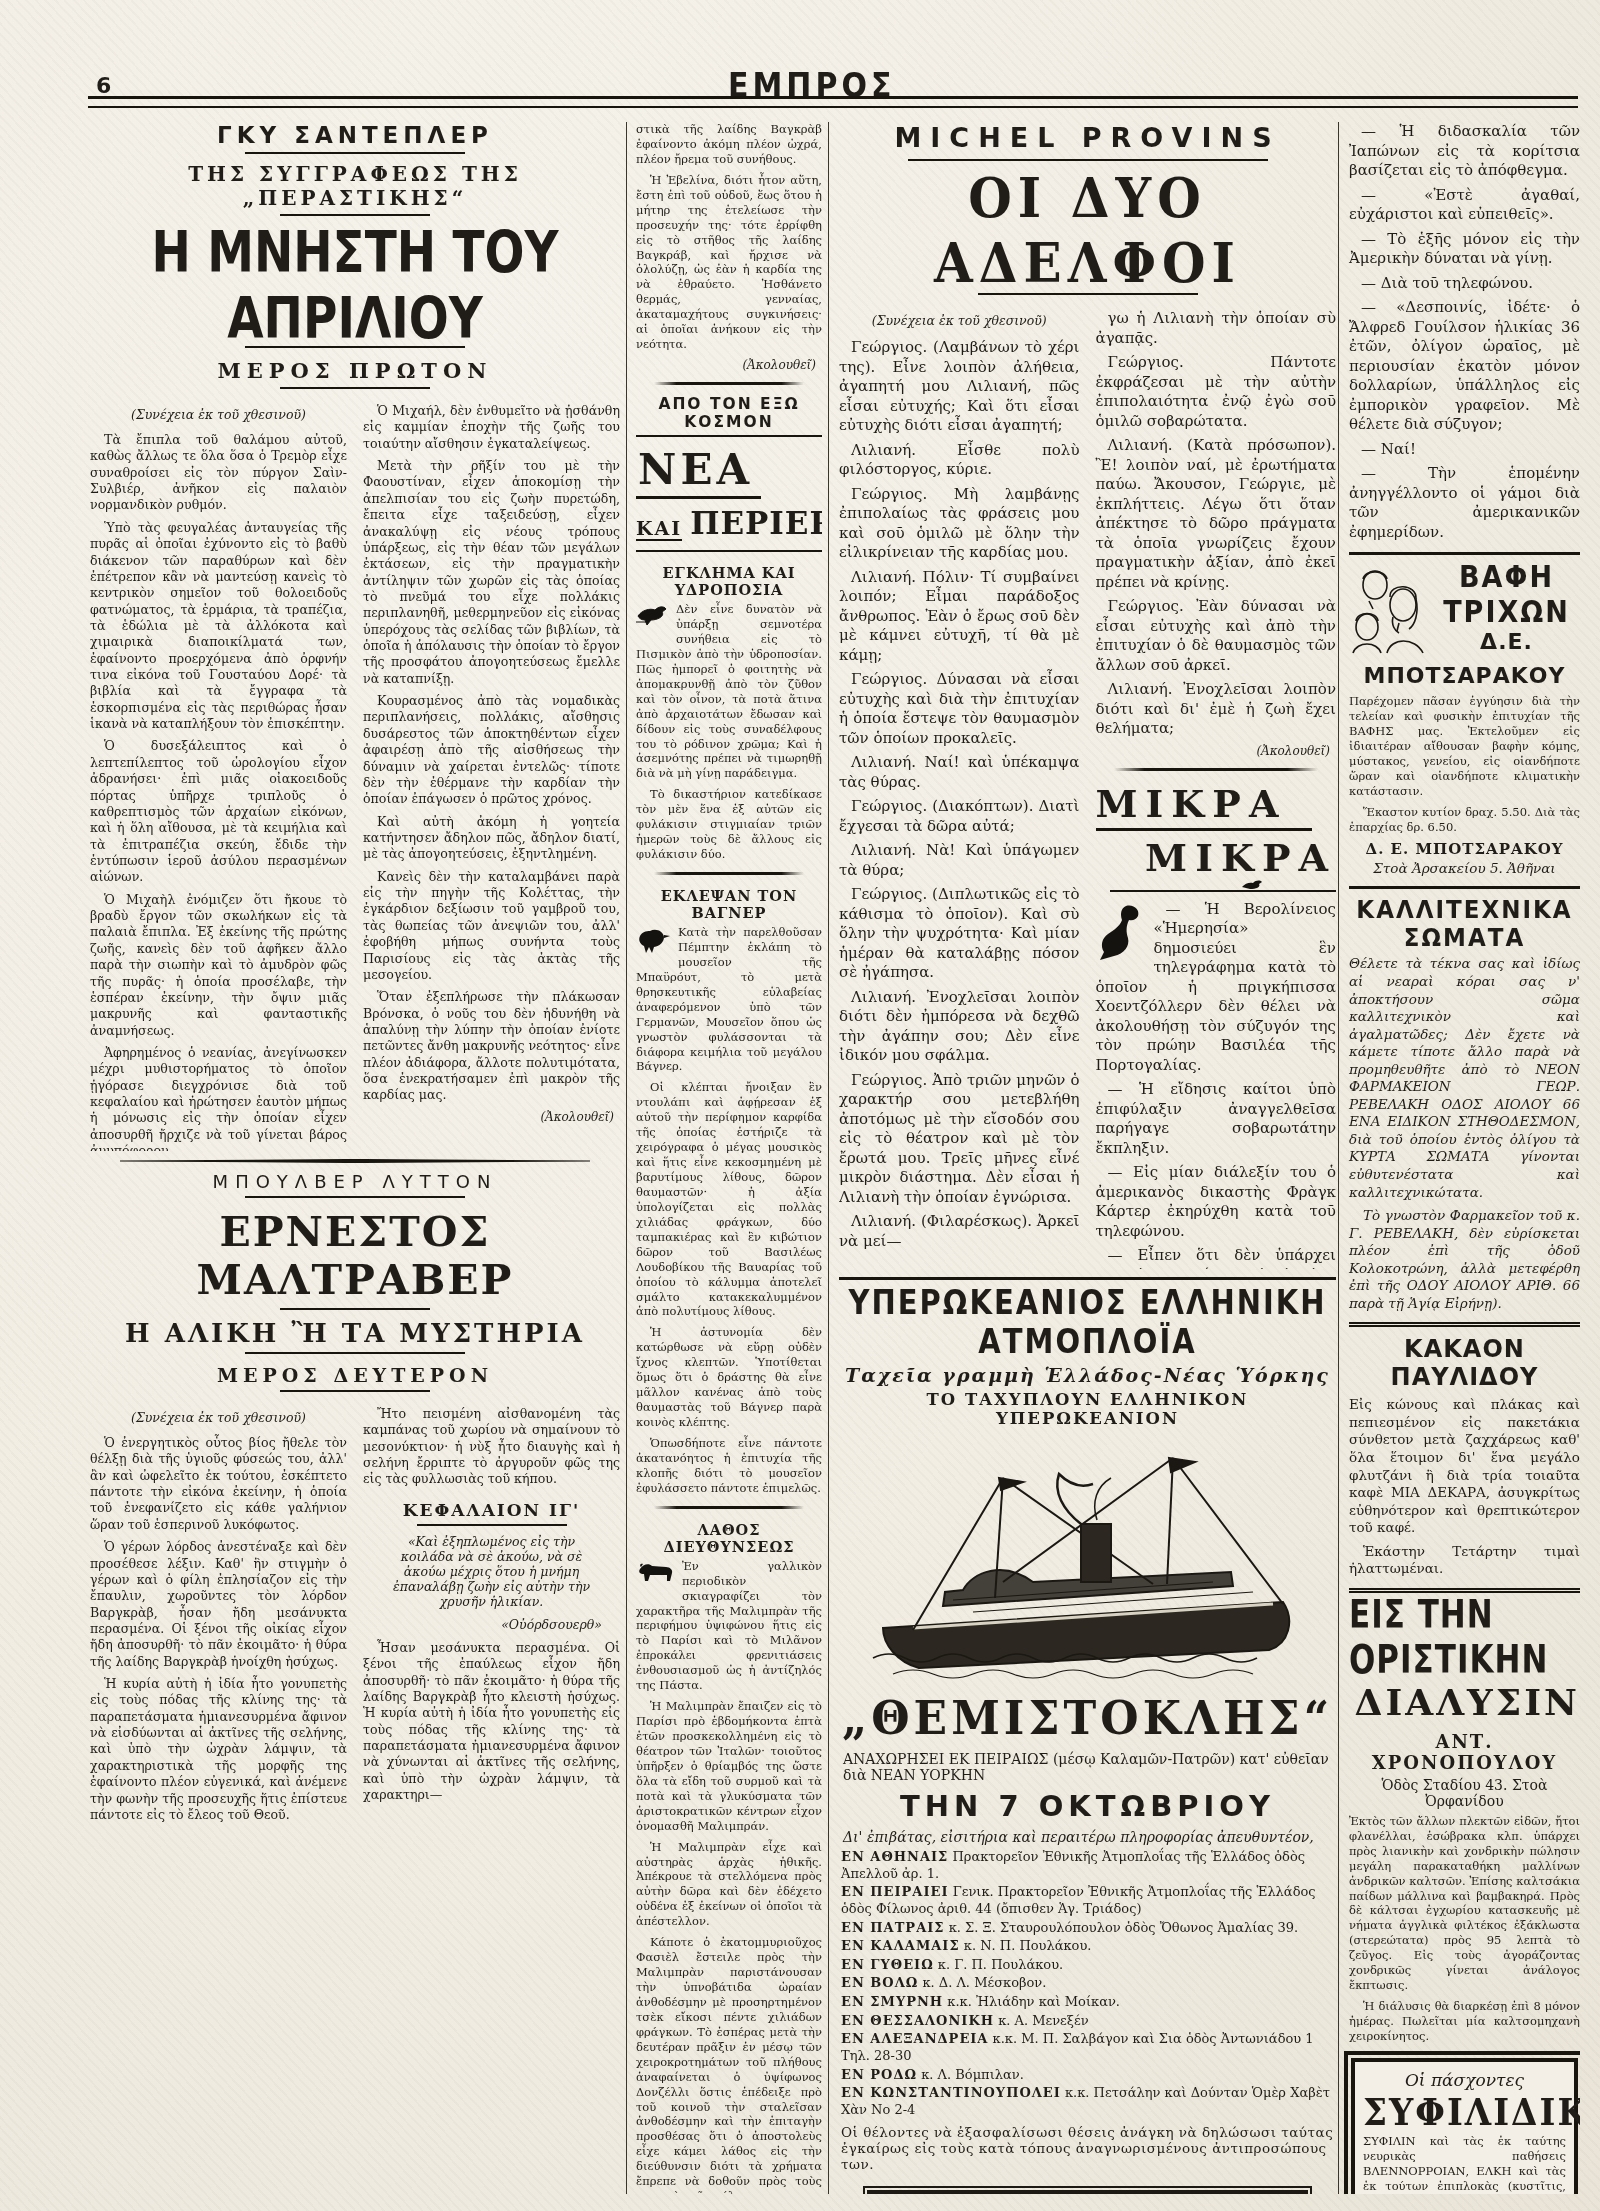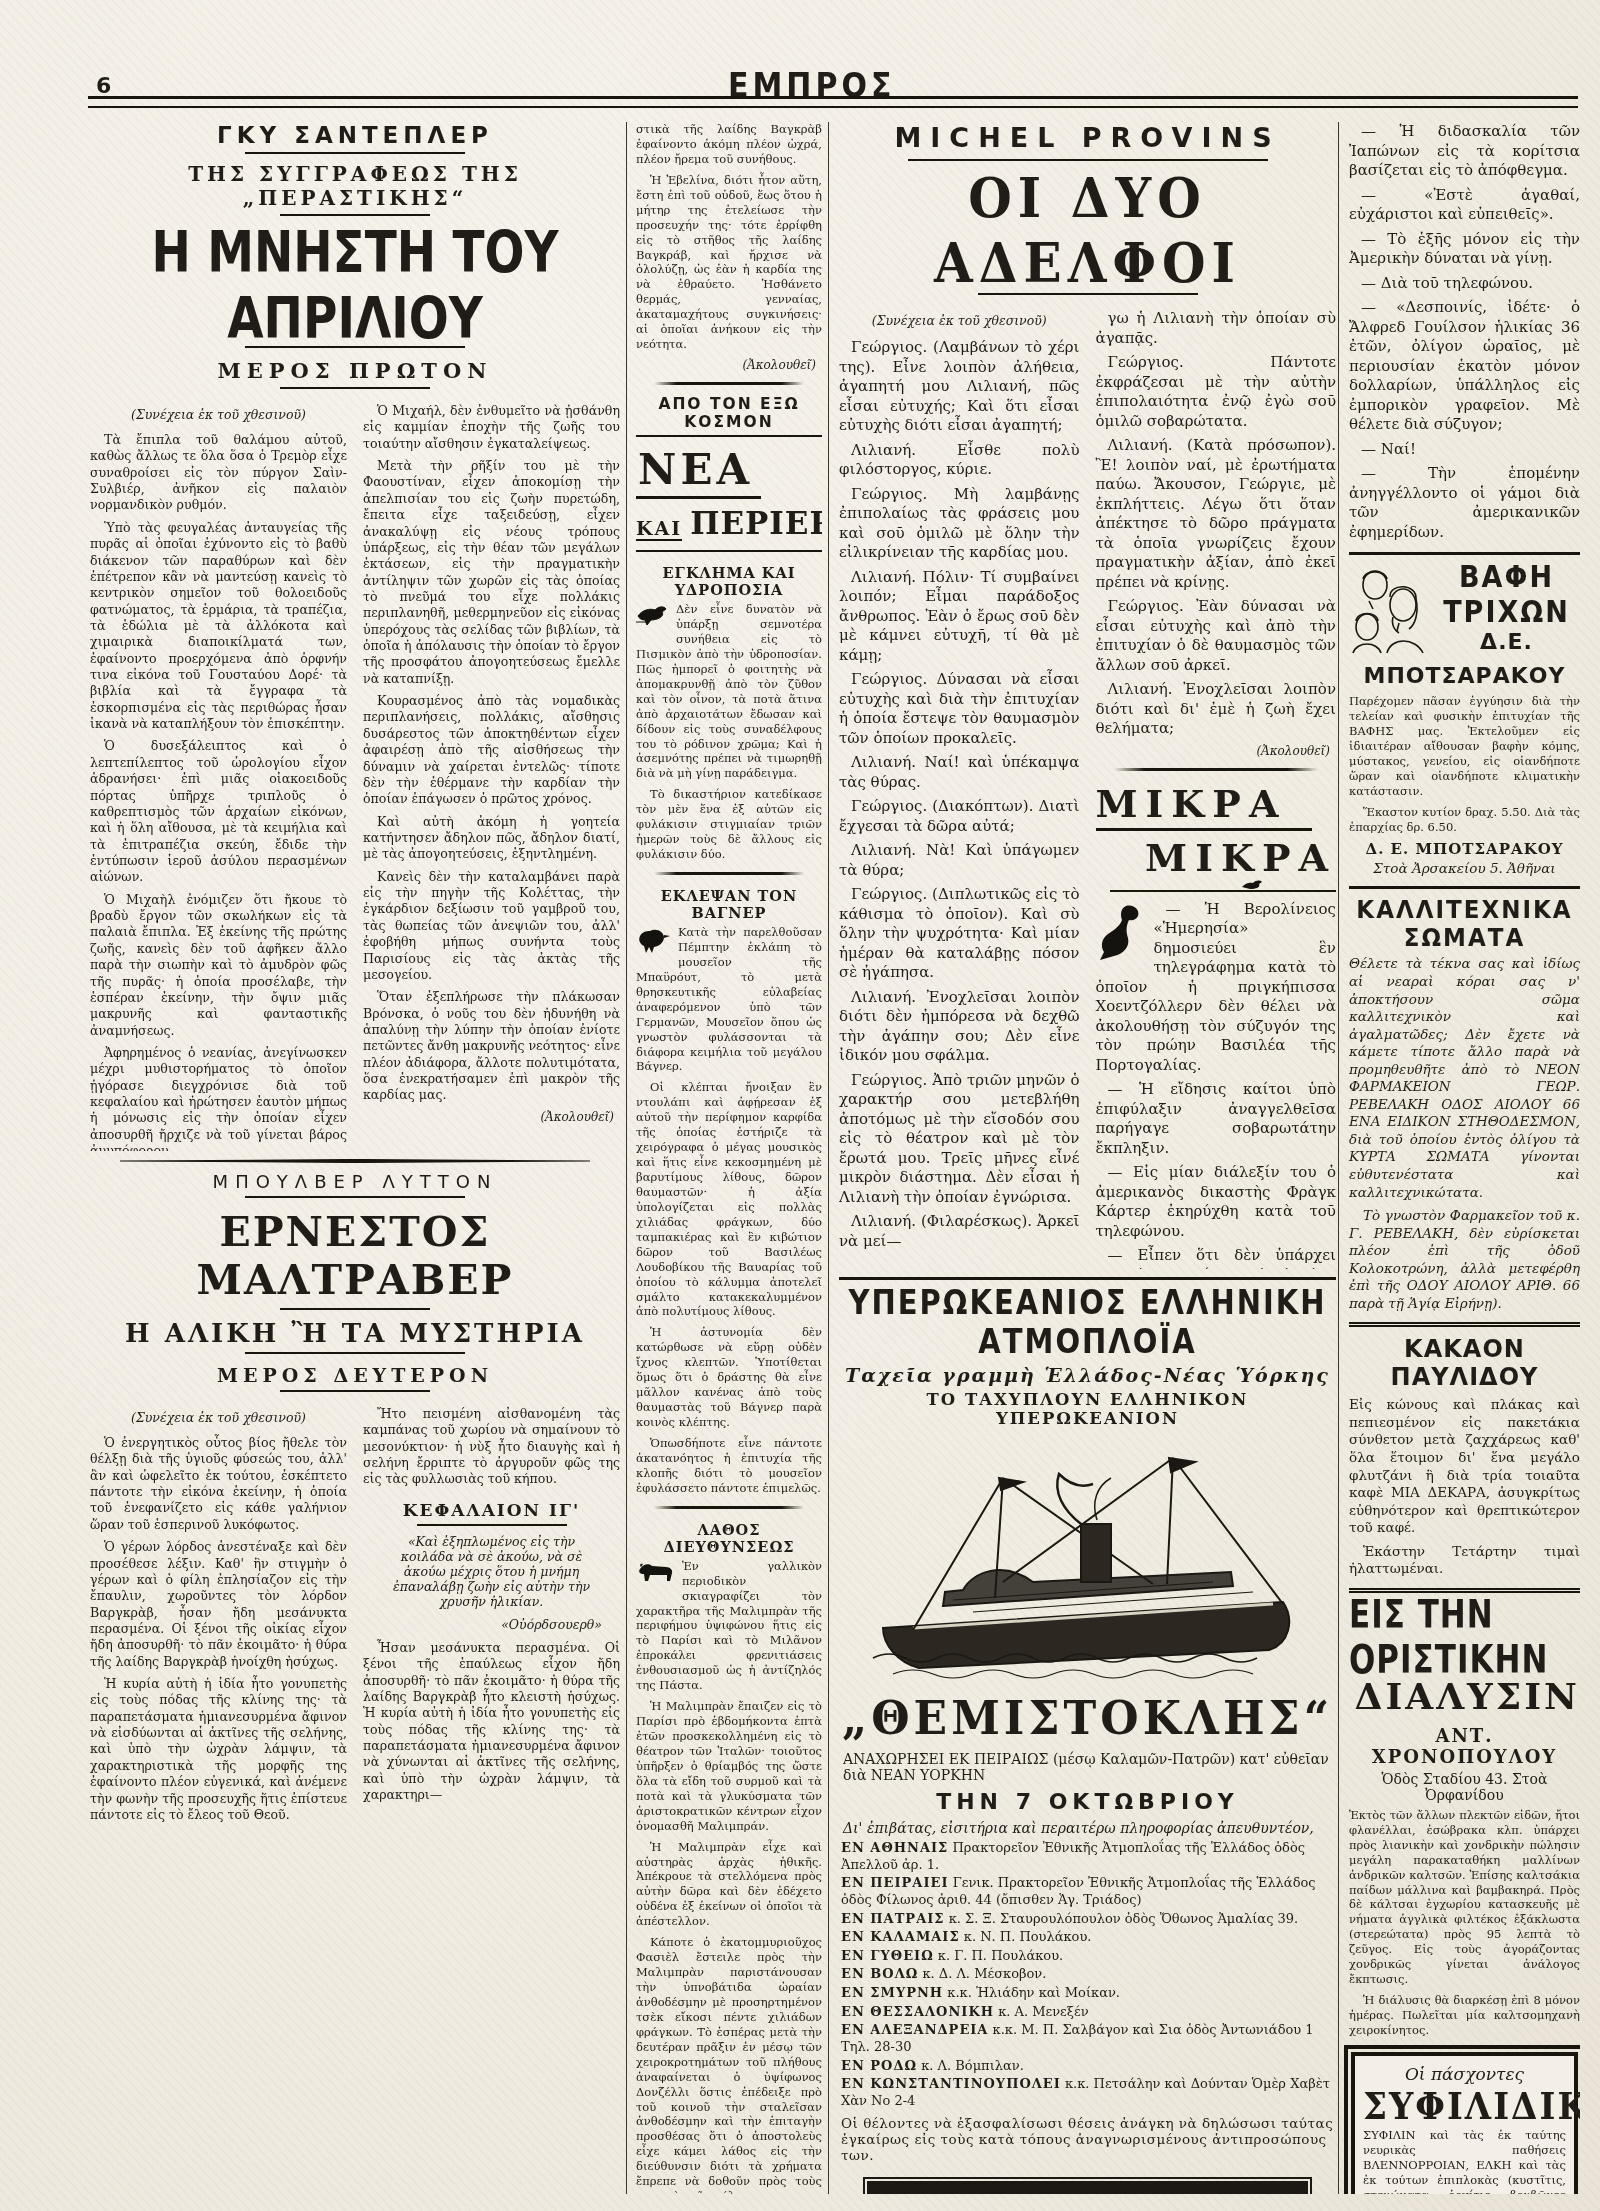--- a/index.html
+++ b/index.html
@@ -59,36 +59,36 @@
   .mikra2{font-family:"DejaVu Serif",serif;font-weight:bold;font-size:38px;letter-spacing:8px;display:block;text-align:right;margin-top:4px;}
   .mikra2-rule{border-bottom:2px solid #18150f;margin:2px 0 8px 14px;position:relative;height:8px;}
   .mikra2-rule svg{position:absolute;right:70px;bottom:0;}
   
   .shipad{text-align:center;border-top:3px solid #18150f;margin-top:8px;padding-top:8px;}
   .shiptitle{font-family:"DejaVu Sans",sans-serif;font-weight:bold;font-size:29px;letter-spacing:2px;transform:scaleY(1.15);}
   .shipline1{font-size:19px;font-weight:bold;font-style:italic;letter-spacing:2px;margin-top:8px;}
   .shipline2{font-size:16.5px;font-weight:bold;letter-spacing:2px;margin-top:4px;}
   .shipname{font-family:"DejaVu Serif",serif;font-weight:bold;font-size:44px;letter-spacing:4px;transform:scaleY(1.05);margin:4px 0 8px;}
   .depart{font-size:14px;text-align:left;margin:0 4px 4px;}
-  .shipdate{font-family:"DejaVu Sans",sans-serif;font-weight:bold;font-size:22px;letter-spacing:5px;margin:6px 0;}
+  .shipdate{font-family:"DejaVu Sans",sans-serif;font-weight:bold;font-size:29px;letter-spacing:5px;margin:6px 0;}
   .agents{text-align:left;font-size:13px;margin:4px 2px;}
   .agents p{margin:0 0 2px;line-height:1.28;}
   .agents .city{font-weight:bold;letter-spacing:1px;}
   .shipnote{font-size:13.5px;text-align:left;margin:6px 2px 0;letter-spacing:.5px;}
   
   .nestle{border:11px solid #1c1914;outline:2px solid #1c1914;outline-offset:2px;margin:18px 28px 0;background:#f4f1e8;}
   .nestle-top{background:#1c1914;color:#f2efe6;display:flex;align-items:center;gap:14px;padding:6px 10px;}
   
   .ad-h1{font-family:"DejaVu Sans",sans-serif;font-weight:bold;font-size:27px;letter-spacing:2px;text-align:center;transform:scaleY(1.1);}
   .ad-h2{font-family:"DejaVu Sans",sans-serif;font-weight:bold;font-size:22px;letter-spacing:1px;text-align:center;margin-top:4px;}
   .ad-sec{border-top:3px solid #18150f;margin-top:10px;padding-top:8px;}
   .ad-sec.dbl{border-top:3px double #18150f;border-top-style:double;border-top-width:5px;}
   .kakaon-h{font-family:"DejaVu Sans",sans-serif;font-weight:bold;font-size:24px;letter-spacing:1px;text-align:center;}
   .dial1{font-family:"DejaVu Sans",sans-serif;font-weight:bold;font-size:31px;letter-spacing:1px;transform:scaleY(1.25);display:block;}
-  .dial2{font-family:"DejaVu Serif",serif;font-weight:bold;font-size:36px;letter-spacing:3px;display:block;text-align:right;margin-top:2px;}
+  .dial2{font-family:"DejaVu Serif",serif;font-weight:bold;font-size:36px;letter-spacing:3px;display:block;text-align:right;margin-top:8px;}
   .dial-name{font-size:18px;letter-spacing:2px;text-align:center;font-weight:bold;margin-top:8px;}
   .dial-addr{font-size:14px;text-align:center;margin-top:4px;}
   .syf{border:4px solid #18150f;outline:4px solid #18150f;outline-offset:3px;margin:14px 2px 10px;padding:8px 8px 6px;background:#f3efe6;}
   .syf-lead{font-size:17px;font-style:italic;text-align:center;}
   .syf-title{font-family:"DejaVu Serif",serif;font-weight:bold;font-size:34px;letter-spacing:2px;text-align:center;transform:scaleY(1.1);margin:2px 0;}
   .syf-list{font-family:"DejaVu Sans",sans-serif;font-weight:bold;font-size:15px;line-height:1.35;}
   .dlg{font-size:15px;line-height:1.3;text-align:justify;margin:0 0 5px;text-indent:12px;}
 </style>
 </head>
 <body>

